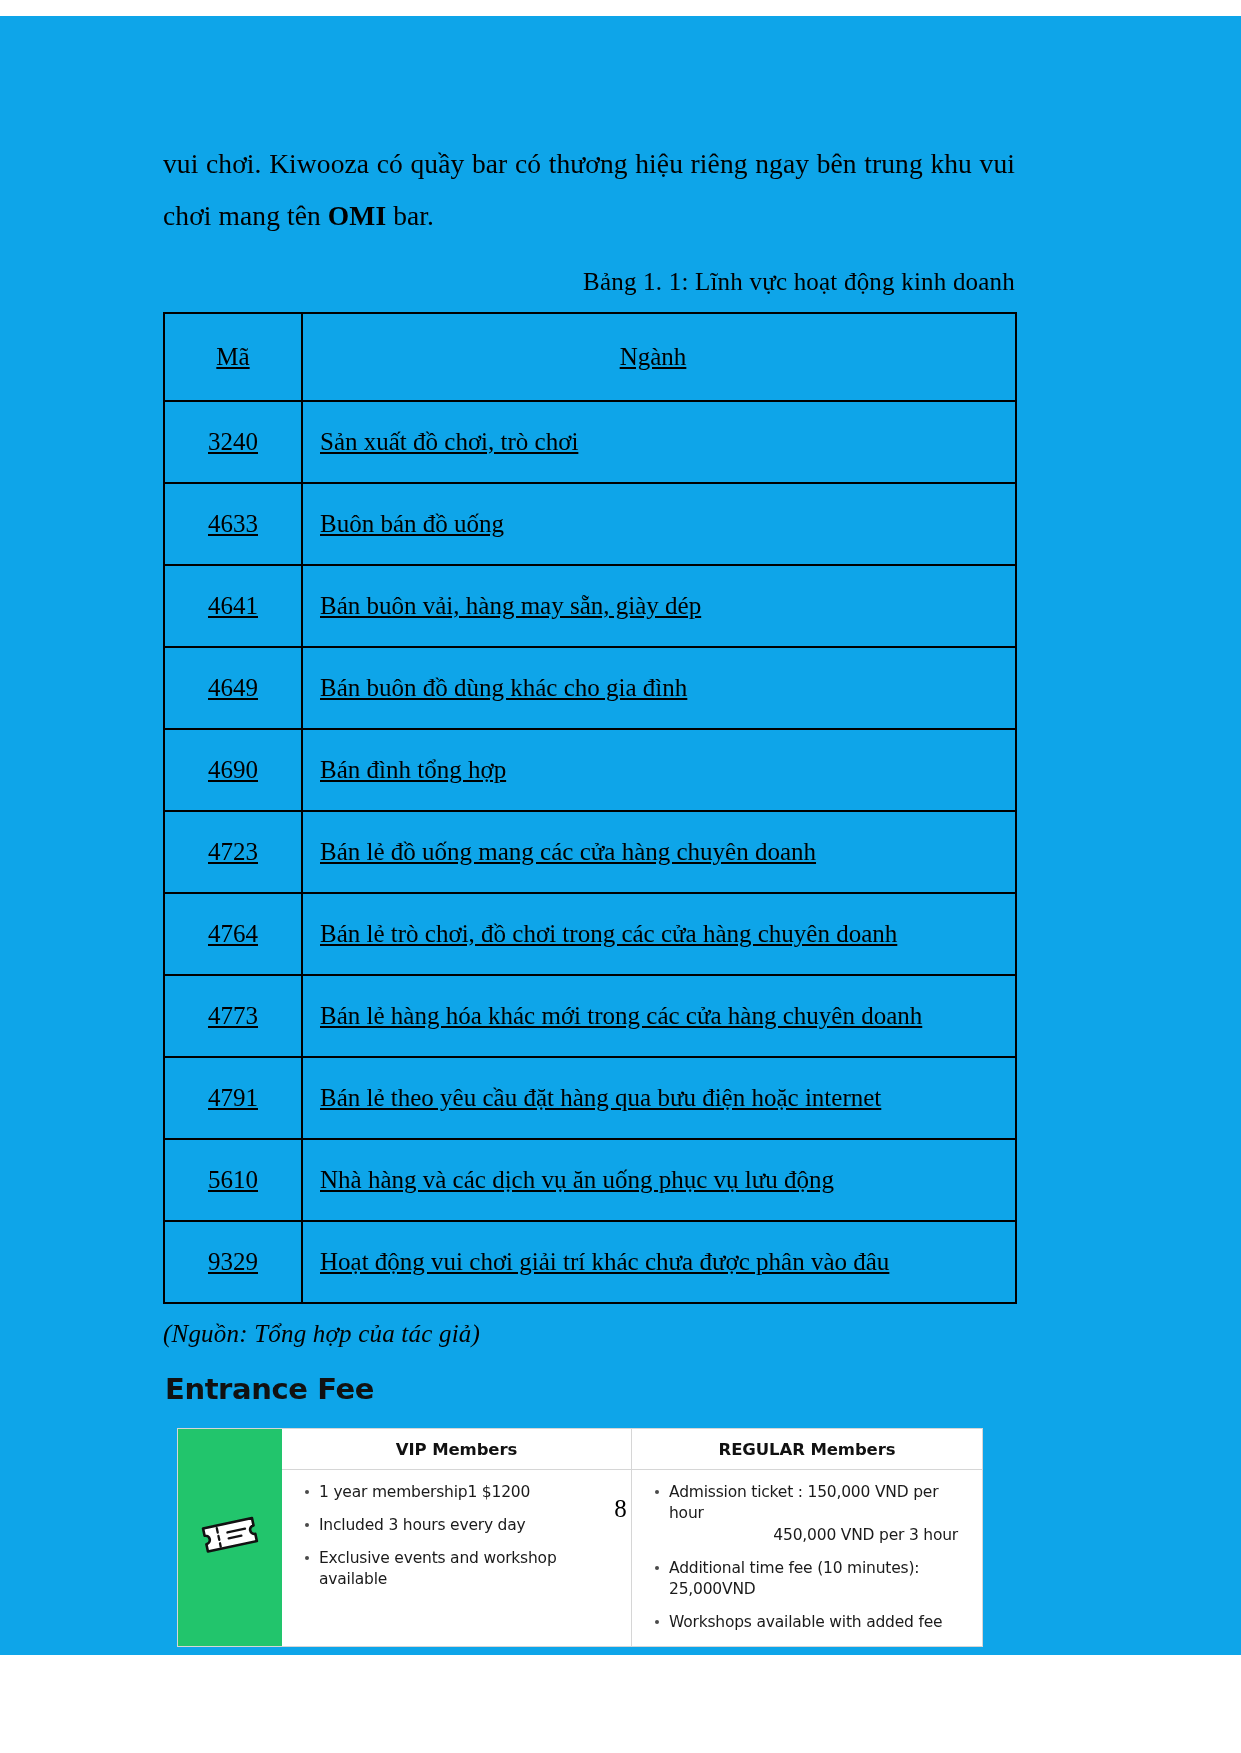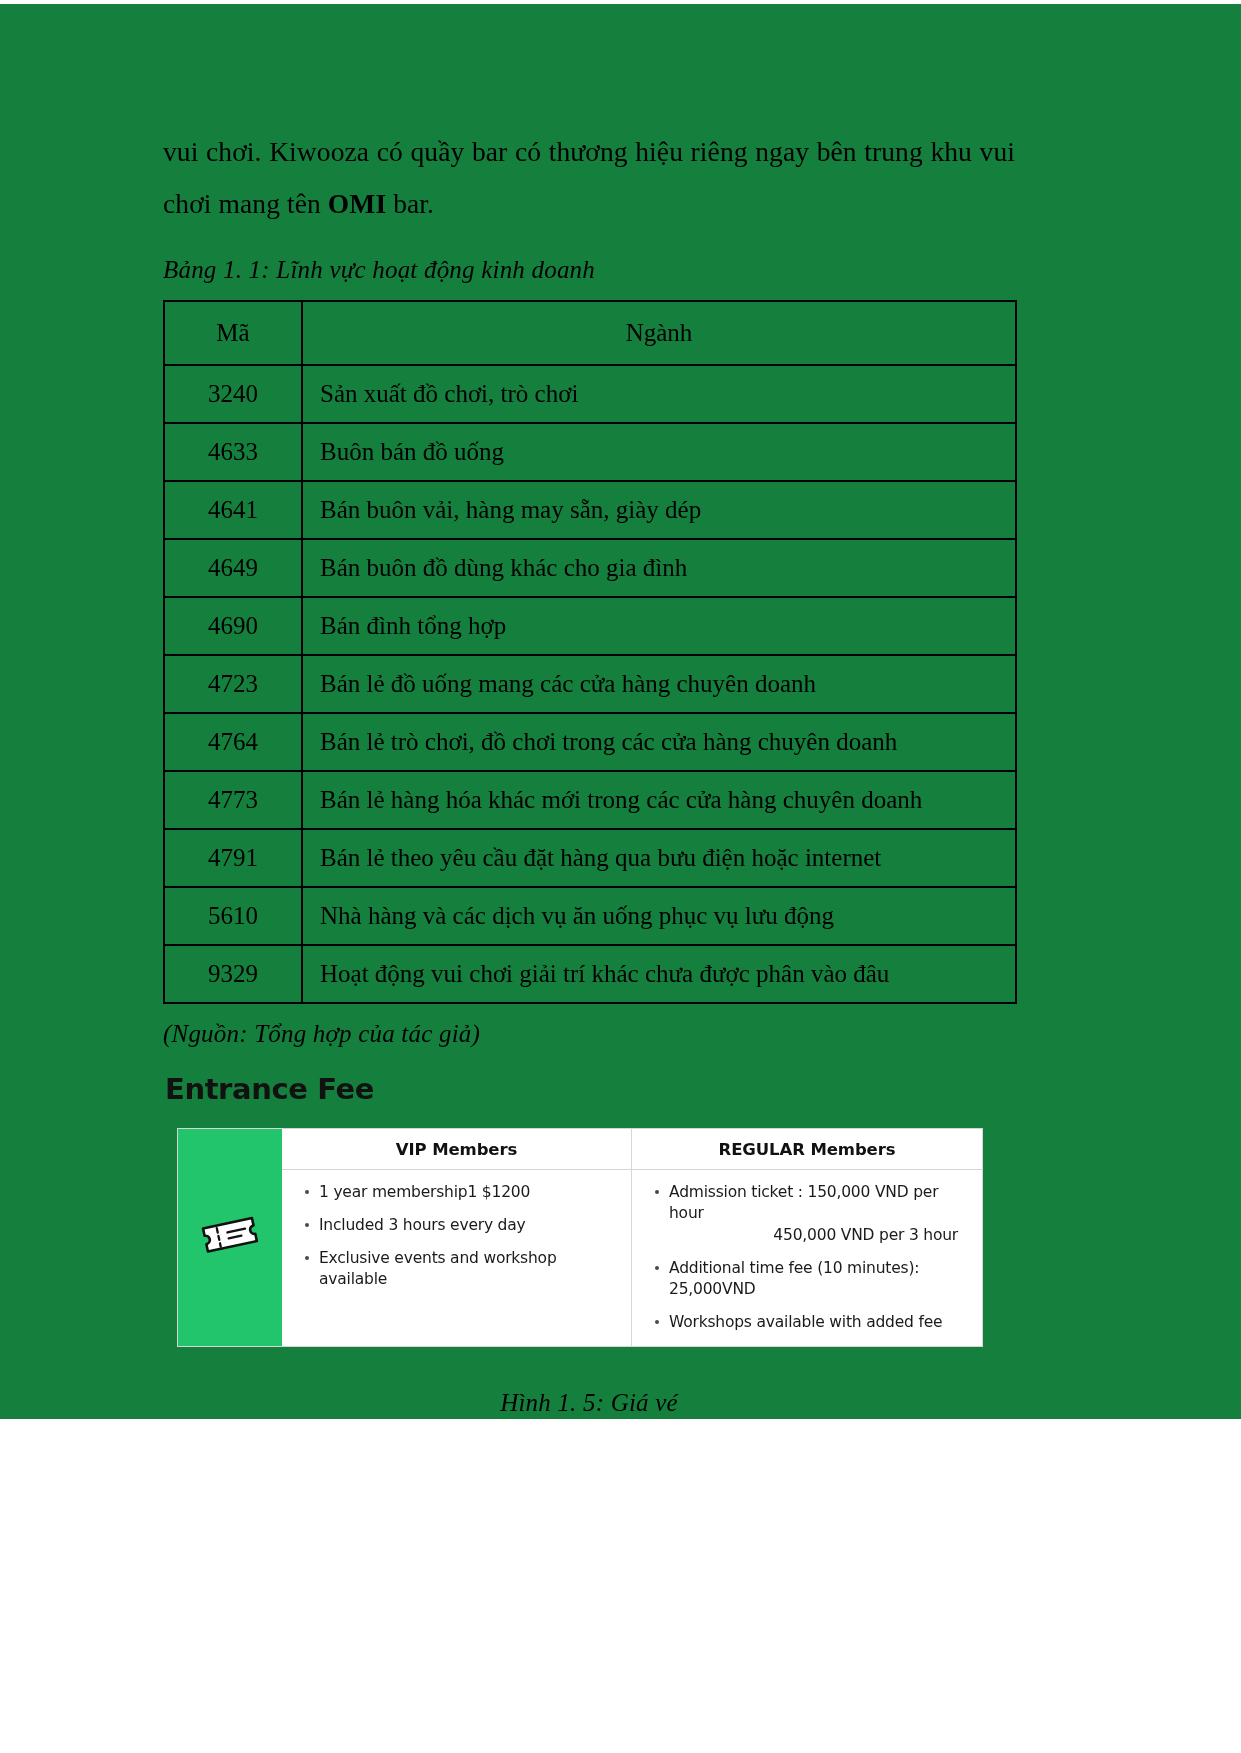--- a/index.html
+++ b/index.html
@@ -8,23 +8,23 @@
     padding: 0;
     background: #ffffff;
   }
   body {
     font-family: "Liberation Serif", "DejaVu Serif", serif;
     color: #000000;
   }
   .page {
     position: relative;
     width: 1241px;
-    height: 1415px;
-    margin: 4px auto;
-    background: #15803d;
+    height: 1639px;
+    margin: 16px auto;
+    background: #0ea5e9;
     overflow: hidden;
     box-sizing: border-box;
   }
   .content {
     position: absolute;
     left: 163px;
     top: 0;
     width: 852px;
   }
 
@@ -34,42 +34,42 @@
     line-height: 52px;
     text-align: justify;
     margin: 0;
     padding-top: 122px;
     letter-spacing: 0.1px;
   }
   .para .bold-inline { font-weight: 700; }
 
   
   .table-caption {
-    font-style: italic;
-    font-size: 25px;
-    text-align: left;
+    font-size: 25px;
+    text-align: right;
     margin: 0;
     padding-top: 26px;
     padding-bottom: 16px;
     letter-spacing: 0.2px;
   }
 
   
   table.biz-table {
     border-collapse: collapse;
     width: 852px;
     table-layout: fixed;
     margin: 0;
   }
   table.biz-table td,
   table.biz-table th {
     border: 2.2px solid #000000;
-    padding: 0;
+    padding: 12px;
     vertical-align: middle;
     font-weight: 400;
+    text-decoration: underline;
   }
   table.biz-table col.c-code { width: 138px; }
   table.biz-table col.c-name { width: 714px; }
 
   .cell-code {
     text-align: center;
     font-size: 25px;
     height: 56px;
     line-height: 56px;
   }

